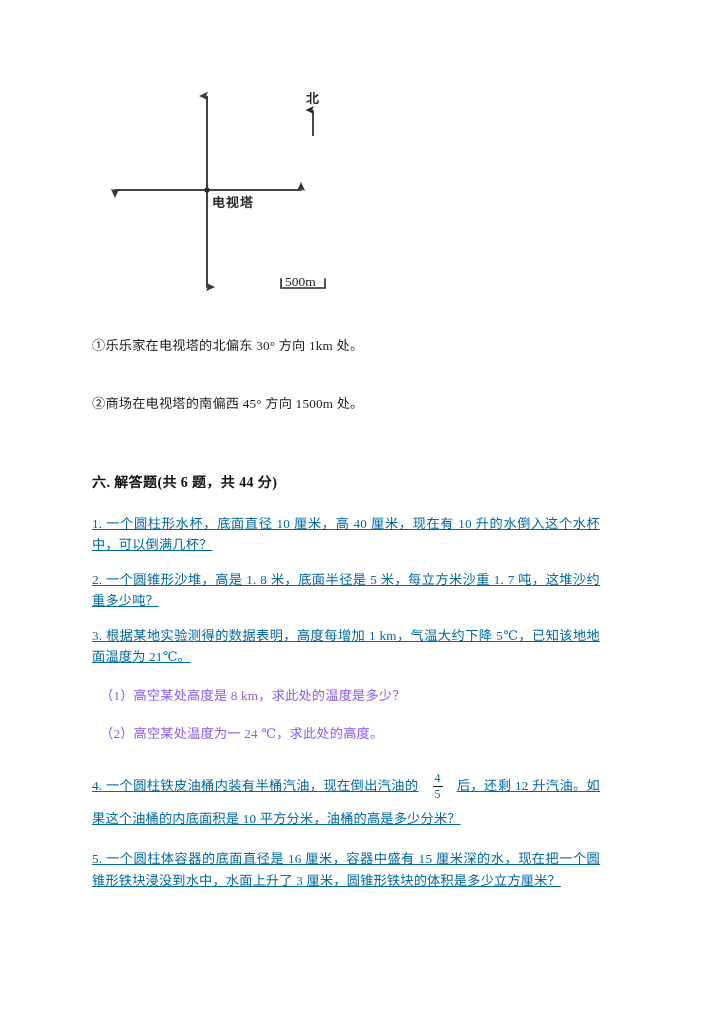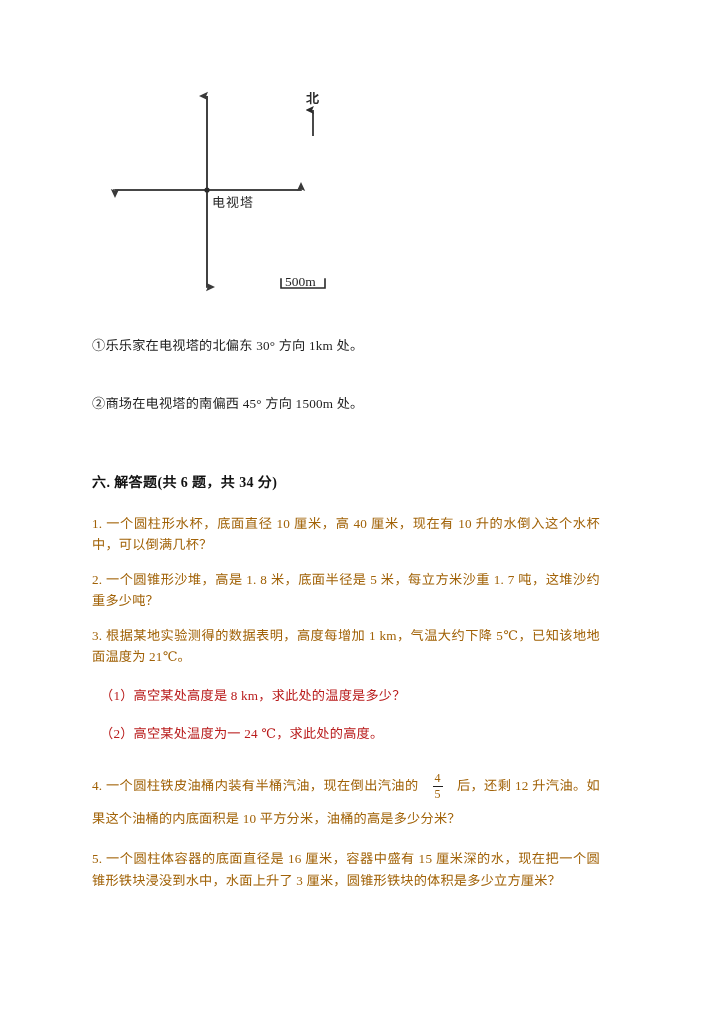--- a/index.html
+++ b/index.html
@@ -38,21 +38,21 @@
     left: 306px;
     top: 88px;
     font-size: 13px;
     font-weight: 600;
     letter-spacing: .5px;
   }
   .label-tower {
     left: 212px;
     top: 192px;
     font-size: 13px;
-    font-weight: 400;
+    font-weight: 700;
     letter-spacing: 1px;
   }
   .label-scale {
     left: 285px;
     top: 274px;
     font-size: 13.5px;
     font-family: "Liberation Serif", "DejaVu Serif", serif;
     color: #262626;
   }
 
@@ -84,30 +84,31 @@
 
   .qlist {
     margin: 0;
     padding: 0;
     list-style: none;
   }
   .q {
     font-size: 13.2px;
     line-height: 1.62;
     letter-spacing: .2px;
-    color: #a16207;
+    color: #0369a1;
     text-align: justify;
     text-justify: inter-ideograph;
+    text-decoration: underline;
   }
   .q.first { margin-top: 22px; }
   .sub-q {
     font-size: 13.2px;
     line-height: 1.62;
     letter-spacing: .2px;
-    color: #b91c1c;
+    color: #8b5cf6;
     margin-top: 17px;
     padding-left: 8px;
   }
 
   
   .q.has-fraction {
     line-height: 2.45;
     margin-top: 26px;
   }
 
@@ -177,21 +178,21 @@
 
     <div class="fig-label label-scale">500m</div>
   </div>
 
   <div class="body-text">
 
     <p class="stmt item1">①乐乐家在电视塔的北偏东 30°  方向 1km 处。</p>
 
     <p class="stmt item2">②商场在电视塔的南偏西 45°  方向 1500m 处。</p>
 
-    <h2 class="section-heading">六. 解答题(共 6 题，共 34 分)</h2>
+    <h2 class="section-heading">六. 解答题(共 6 题，共 44 分)</h2>
 
     <div class="qlist">
 
       <p class="q first">1. 一个圆柱形水杯，底面直径 10 厘米，高 40 厘米，现在有 10 升的水倒入这个水杯中，可以倒满几杯？</p>
 
       <p class="q tight">2. 一个圆锥形沙堆，高是 1. 8 米，底面半径是 5 米，每立方米沙重 1. 7 吨，这堆沙约重多少吨？</p>
 
       <p class="q tight">3. 根据某地实验测得的数据表明，高度每增加 1 km，气温大约下降 5℃，已知该地地面温度为 21℃。</p>
 
       <p class="sub-q">（1）高空某处高度是 8 km，求此处的温度是多少？</p>

